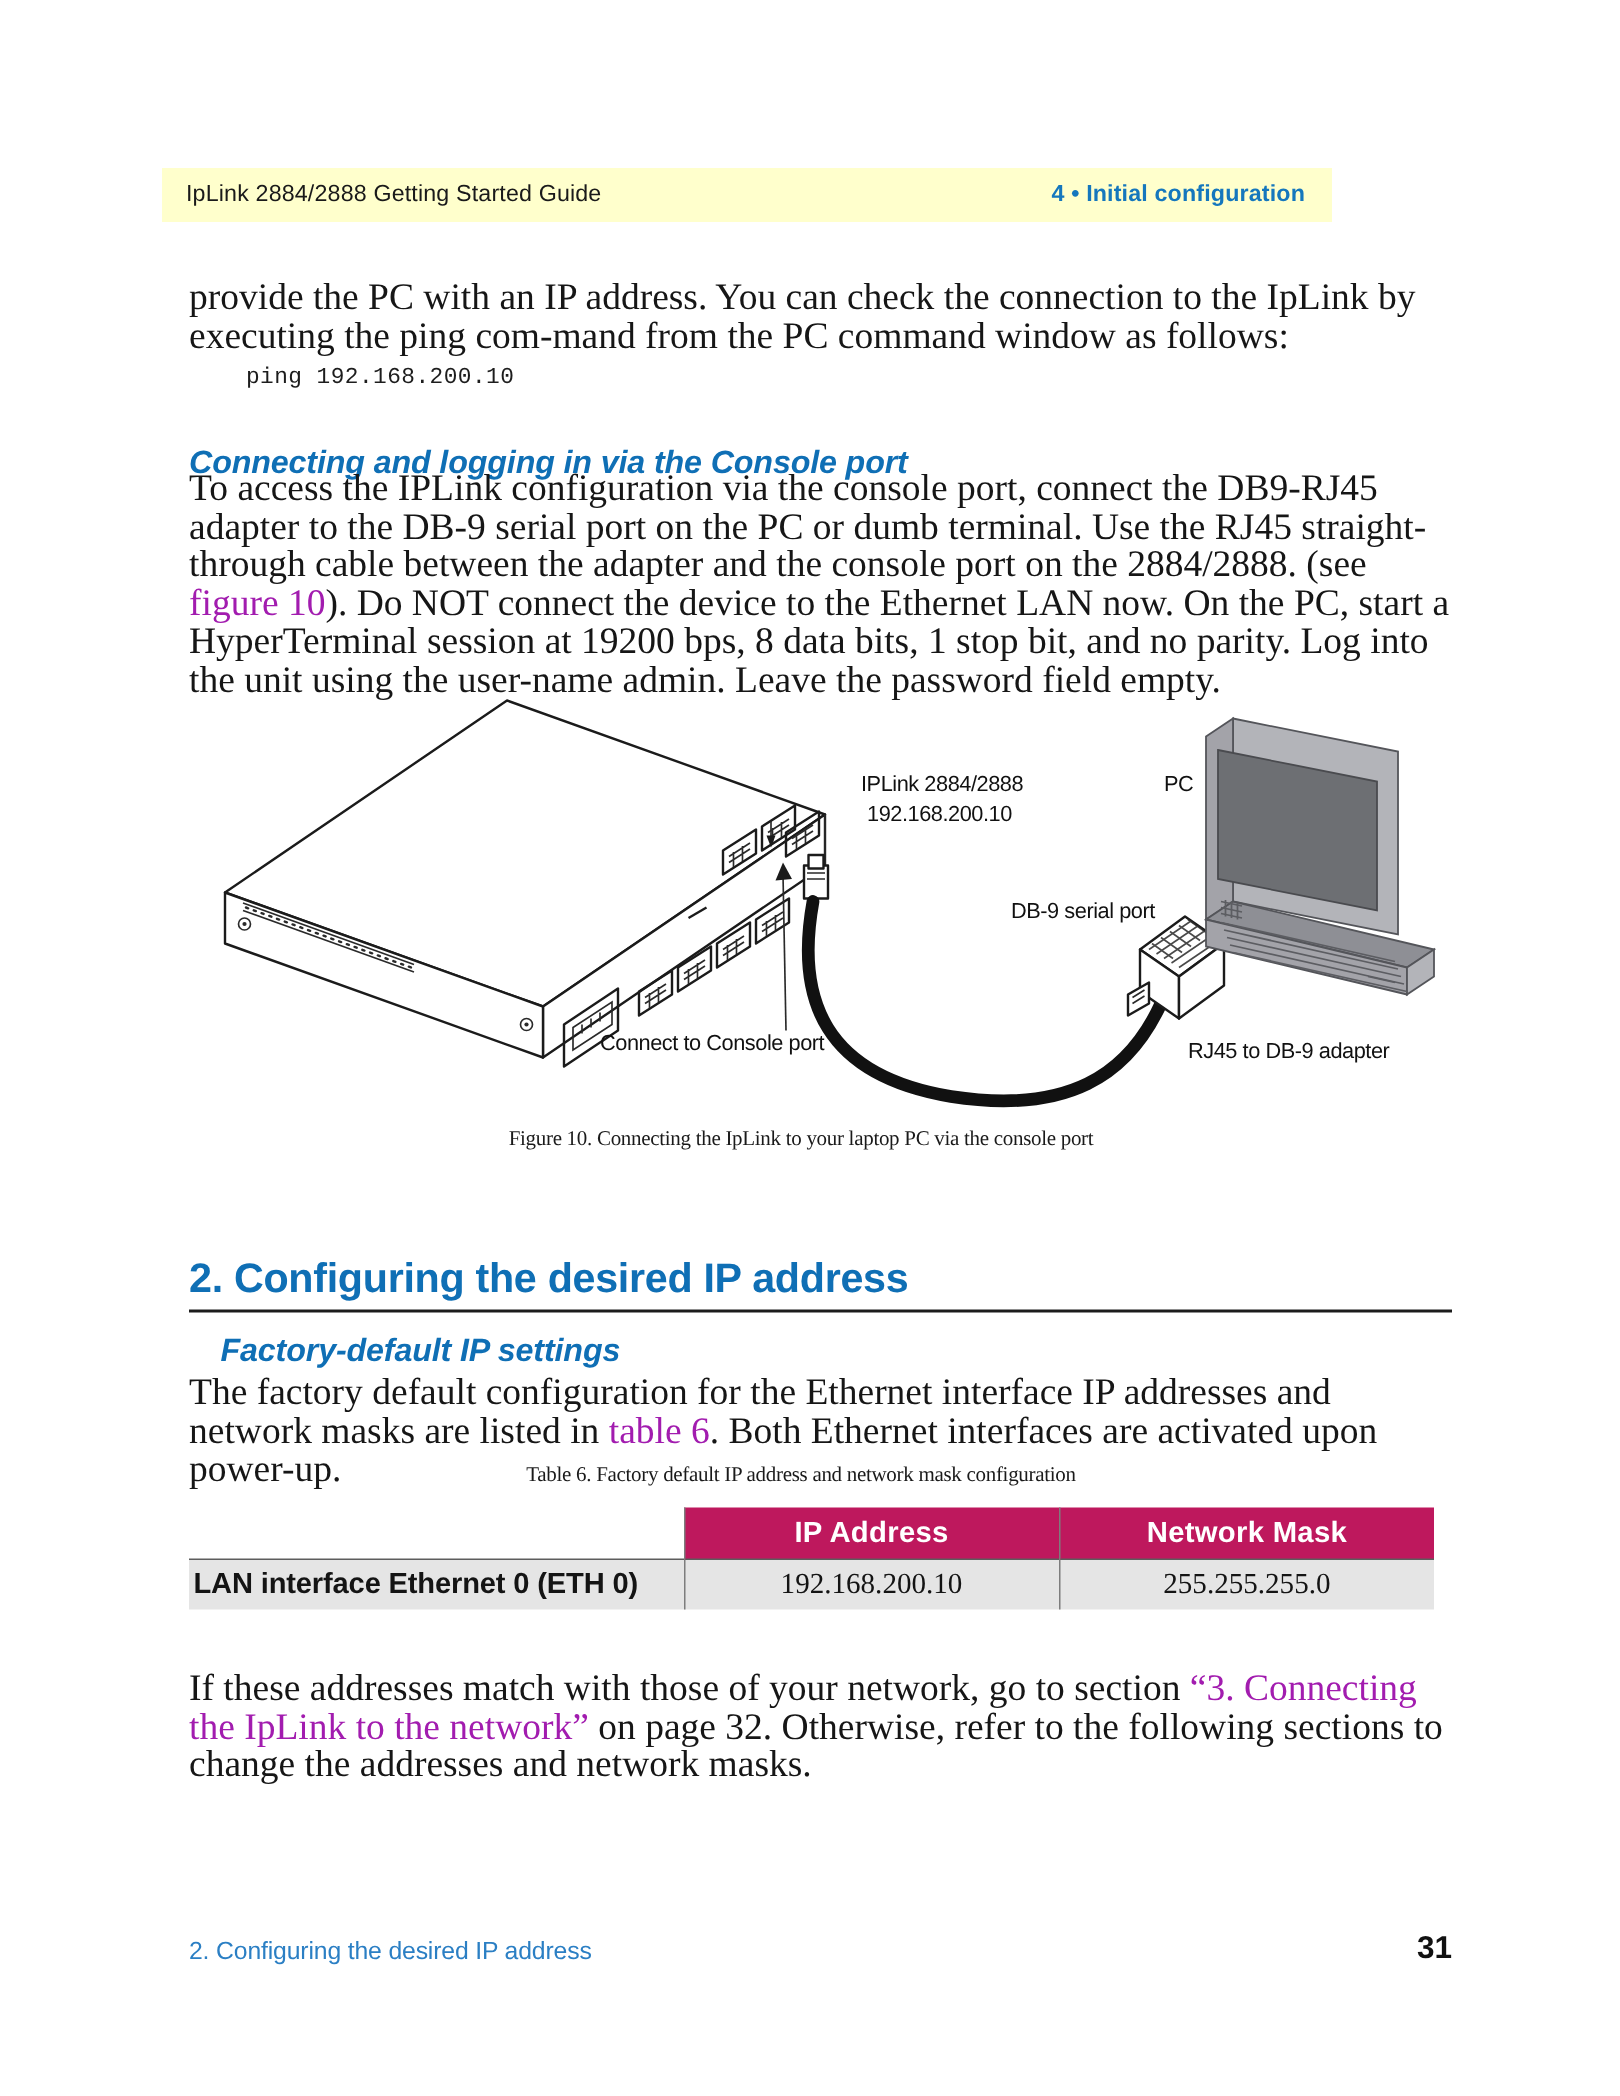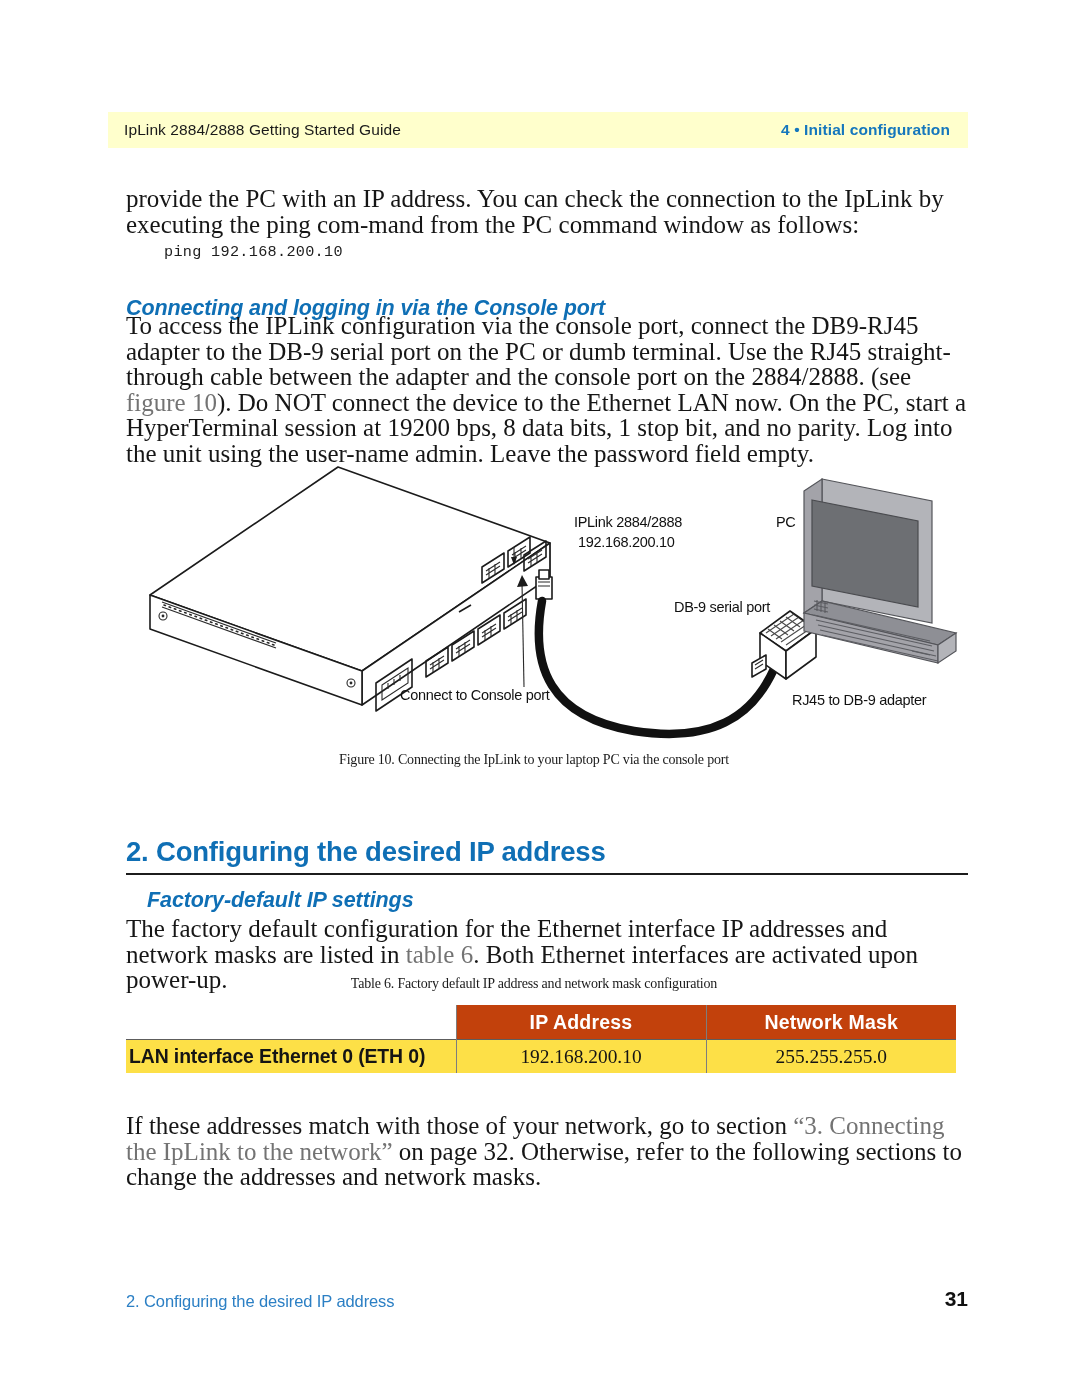--- a/index.html
+++ b/index.html
@@ -14,21 +14,21 @@
     font-family: "Liberation Serif", serif;
     color: #000000;
     overflow: hidden;
   }
 
   
   .header-band {
     position: absolute;
     left: 108px;
     top: 112px;
-    width: 860px;
+    width: 780px;
     height: 36px;
     background: #ffffcc;
   }
   .header-inner {
     position: absolute;
     left: 0; top: 0; right: 0; bottom: 0;
     display: flex;
     align-items: center;
     justify-content: space-between;
     padding: 0 18px 0 16px;
@@ -61,21 +61,21 @@
     text-align: left;
     color: #161616;
   }
   .code {
     font-family: "Liberation Mono", monospace;
     font-size: 15.2px;
     color: #1d1d1d;
     letter-spacing: 0.3px;
   }
   .link {
-    color: #737373;
+    color: #a21caf;
   }
   .ital {
   }
 
   h3.sub {
     margin: 0;
     font-family: "Liberation Sans", sans-serif;
     font-size: 21.5px;
     font-weight: bold;
     font-style: italic;
@@ -138,21 +138,21 @@
   .c1 { width: 330px; }
   .c2 { width: 250px; }
   .c3 { width: 250px; }
 
   tr.headrow th {
     height: 34px;
     font-family: "Liberation Sans", sans-serif;
     font-size: 19.5px;
     font-weight: bold;
     color: #ffffff;
-    background: #c2410c;
+    background: #be185d;
     text-align: center;
     letter-spacing: 0.2px;
   }
   tr.headrow th.blank {
     background: #ffffff;
     border: none;
   }
   tr.headrow th.hd {
     border-left: 1px solid #7d7d7d;
   }
@@ -167,21 +167,21 @@
   }
   tr.datarow td.rowhdr {
     font-family: "Liberation Sans", sans-serif;
     font-size: 19.4px;
     font-weight: bold;
     text-align: left;
     padding-left: 3px;
     border-left: none;
     letter-spacing: -0.1px;
   }
-  tr.r-tint td { background: #fde047; }
+  tr.r-tint td { background: #e5e5e5; }
   tr.lastrow td { border-bottom: 1px solid #5d5d5d; }
 
   
   .footer-left {
     position: absolute;
     left: 126px;
     top: 1292px;
     font-family: "Liberation Sans", sans-serif;
     font-size: 16.5px;
     color: #2b7fc4;

